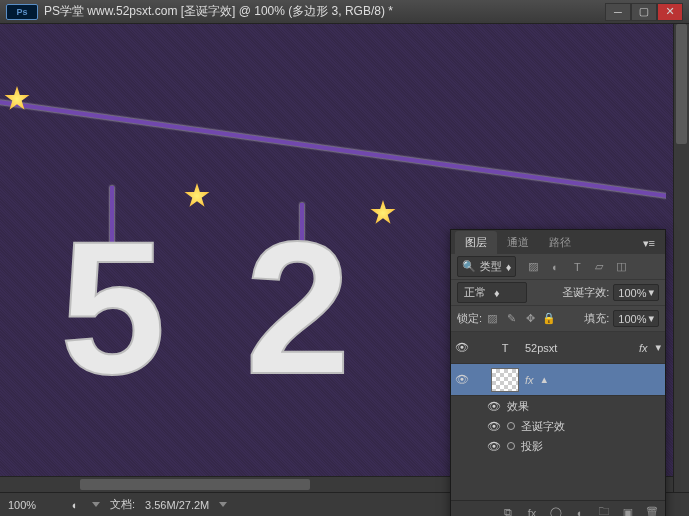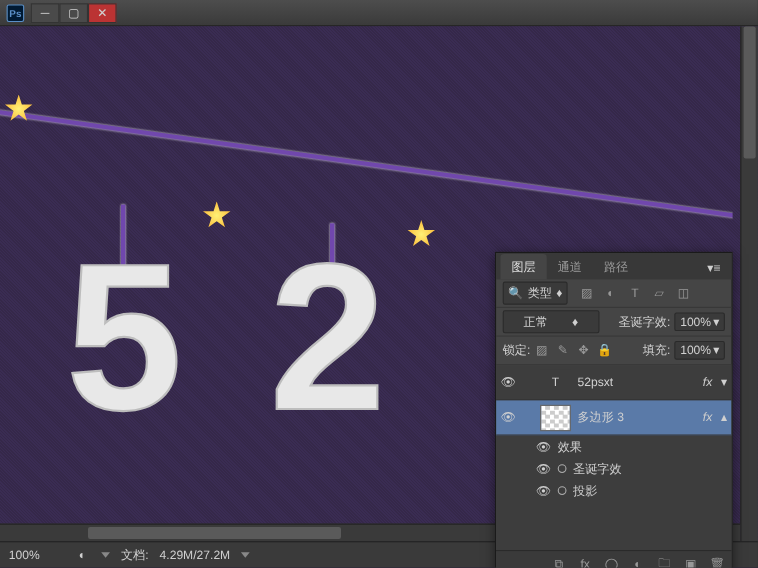--- a/index.html
+++ b/index.html
@@ -1,18 +1,18 @@
 <!DOCTYPE html>
 <html><head>
 <meta charset="utf-8">
 <style>
 *{margin:0;padding:0;box-sizing:border-box;font-family:"Microsoft YaHei",Tahoma,sans-serif;font-size:11px;color:#d0d0d0}
 body{background:#2e2e2e;width:689px;height:516px;overflow:hidden;position:relative}
 .titlebar{height:24px;background:linear-gradient(#4d4d4d,#3a3a3a);display:flex;align-items:center;padding:0 6px;border-bottom:1px solid #222}
-.ps-icon{width:16px;height:16px;background:#001a33;border:1px solid #5a8fc7;border-radius:2px;display:flex;align-items:center;justify-content:center;font-size:9px;color:#5a8fc7;font-weight:bold;margin-right:6px}
+.ps-icon{width:32px;height:16px;background:#001a33;border:1px solid #5a8fc7;border-radius:2px;display:flex;align-items:center;justify-content:center;font-size:9px;color:#5a8fc7;font-weight:bold;margin-right:6px}
 .title-text{flex:1;font-size:12px;color:#ddd}
 .winbtns{display:flex;gap:0}
 .winbtn{width:26px;height:18px;background:#4a4a4a;border:1px solid #333;display:flex;align-items:center;justify-content:center;cursor:pointer}
 .winbtn.close{background:#b33}
 .canvas-area{position:absolute;top:24px;left:0;right:0;bottom:24px;background:#3a2c53}
 .canvas-texture{position:absolute;inset:0;background:repeating-linear-gradient(45deg,#3a2c53 0,#3a2c53 1px,#352849 1px,#352849 2px),repeating-linear-gradient(-45deg,transparent 0,transparent 1px,rgba(0,0,0,0.15) 1px,rgba(0,0,0,0.15) 2px)}
 .scrollbar-v{position:absolute;top:24px;right:0;width:16px;bottom:24px;background:#3a3a3a;border-left:1px solid #222}
 .sv-thumb{position:absolute;top:0;left:2px;right:2px;height:120px;background:#5a5a5a;border-radius:2px}
 .statusbar{position:absolute;bottom:0;left:0;right:0;height:24px;background:#3a3a3a;display:flex;align-items:center;padding:0 8px;border-top:1px solid #222;gap:10px}
 .zoom-val{width:50px}
@@ -23,21 +23,21 @@
 
 .layers-panel{position:absolute;right:23px;top:229px;width:216px;height:296px;background:#454545;border:1px solid #1a1a1a;box-shadow:0 2px 10px rgba(0,0,0,0.5);display:flex;flex-direction:column}
 .panel-tabs{height:24px;display:flex;align-items:flex-end;background:#383838;padding:0 4px;gap:0}
 .ptab{padding:4px 10px;color:#999;cursor:pointer;border-top-left-radius:3px;border-top-right-radius:3px}
 .ptab.active{background:#454545;color:#ddd}
 .panel-menu{margin-left:auto;padding:4px 6px;cursor:pointer}
 .panel-row{height:26px;display:flex;align-items:center;padding:0 6px;gap:4px;border-bottom:1px solid #383838}
 .filter-select{display:flex;align-items:center;gap:4px;background:#3a3a3a;border:1px solid #2a2a2a;padding:2px 4px;border-radius:2px}
 .filter-icons{display:flex;gap:8px;margin-left:6px}
 .fi{width:14px;height:14px;display:flex;align-items:center;justify-content:center;color:#999;cursor:pointer}
-.blend-select{background:#3a3a3a;border:1px solid #2a2a2a;padding:2px 18px;border-radius:2px;cursor:pointer;display:flex;align-items:center;gap:22px;min-width:70px}
+.blend-select{background:#3a3a3a;border:1px solid #2a2a2a;padding:2px 6px;border-radius:2px;cursor:pointer;display:flex;align-items:center;gap:8px;min-width:70px}
 .op-label{margin-left:auto}
 .pct-box{background:#3a3a3a;border:1px solid #2a2a2a;padding:1px 4px;border-radius:2px;display:flex;align-items:center;gap:2px}
 .lock-icons{display:flex;gap:6px}
 .li{width:13px;height:13px;display:flex;align-items:center;justify-content:center;color:#999}
 
 .layer-list{flex:1;overflow:hidden;background:#3d3d3d}
 .layer{display:flex;align-items:center;height:32px;padding:0 4px;gap:6px;border-bottom:1px solid #333}
 .layer.selected{background:#5a7aa8}
 .layer .eye{width:14px;text-align:center;cursor:pointer}
 .layer .spacer{width:10px}
@@ -58,20 +58,21 @@
 
 .star{position:absolute;width:26px;height:26px;clip-path:polygon(50% 0,61% 35%,98% 35%,68% 57%,79% 91%,50% 70%,21% 91%,32% 57%,2% 35%,39% 35%);background:radial-gradient(#fff176,#f9a825);filter:drop-shadow(0 2px 3px rgba(0,0,0,0.6))}
 .tinsel{position:absolute;border-top:4px solid #7b4dbf;filter:drop-shadow(0 0 1px #fff);opacity:0.85}
 .num{position:absolute;font-size:190px;font-weight:900;color:#e8e8e8;text-shadow:0 0 3px #fff,inset 0 0 10px #888;font-family:Arial Rounded MT Bold,Arial,sans-serif;-webkit-text-stroke:2px #bdbdbd}
 </style>
 </head>
 <body>
 
 <div class="titlebar">
   <div class="ps-icon">Ps</div>
+  <div class="title-text">PS学堂  www.52psxt.com [圣诞字效] @ 100% (多边形 3, RGB/8) *</div>
   <div class="winbtns">
     <div class="winbtn">─</div>
     <div class="winbtn">▢</div>
     <div class="winbtn close">✕</div>
   </div>
 </div>
 
 <div class="canvas-area">
   <div class="canvas-texture"></div>
   <div class="scroll-mask">
@@ -92,21 +93,21 @@
 
 <div class="sb-thumb">
   <div class="sb-thumb-inner"></div>
 </div>
 
 <div class="statusbar">
   <span class="zoom-val">100%</span>
   <span class="status-icon">◐</span>
   <span class="tri"></span>
   <span>文档:</span>
-  <span>4.29M/27.2M</span>
+  <span>3.56M/27.2M</span>
   <span class="tri"></span>
 </div>
 
 <div class="layers-panel">
   <div class="panel-tabs">
     <div class="ptab active">图层</div>
     <div class="ptab">通道</div>
     <div class="ptab">路径</div>
     <div class="panel-menu">▾≡</div>
   </div>
@@ -160,21 +161,20 @@
       <div class="thumb text">T</div>
       <span class="name">52psxt</span>
       <span class="fx">fx</span>
       <span>▾</span>
     </div>
 
     <div class="layer selected">
       <span class="eye">👁</span>
       <span class="spacer"></span>
       <div class="thumb transp"></div>
-      <span class="name">多边形 3</span>
       <span class="fx">fx</span>
       <span>▴</span>
     </div>
 
     <div class="sub-effect">
       <span class="eye">👁</span>
       <span>效果</span>
     </div>
     <div class="sub-effect">
       <span class="eye">👁</span>

